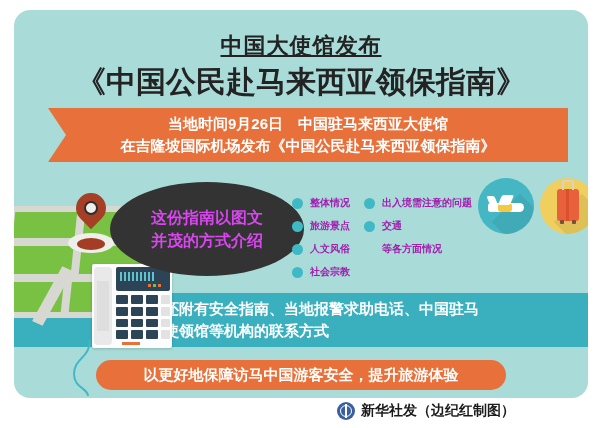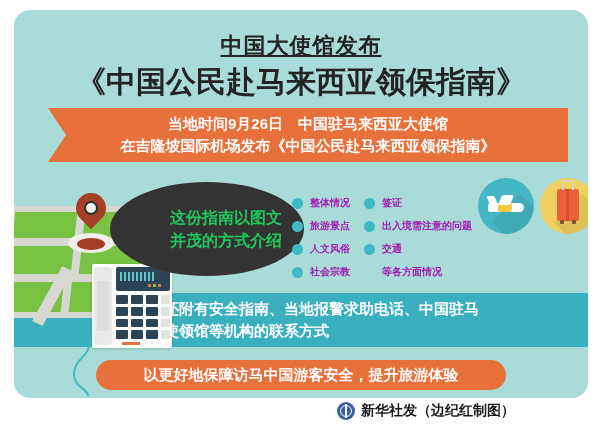--- a/index.html
+++ b/index.html
@@ -127,22 +127,22 @@
   #cord{position:absolute;left:56px;top:330px;width:40px;height:60px;}
 
   
   #bubble{
     position:absolute;left:96px;top:172px;
     width:194px;height:94px;
     background:#333333;border-radius:50%;
     display:flex;align-items:center;justify-content:center;
   }
   #bubble .btxt{
-    color:#22c55e;font-size:16px;font-weight:bold;line-height:23px;
-    text-align:right;width:150px;
+    color:#d946ef;font-size:16px;font-weight:bold;line-height:23px;
+    text-align:center;width:150px;
   }
 
   
   #bullets{position:absolute;left:278px;top:183px;display:flex;gap:14px;}
   .bcol{display:flex;flex-direction:column;gap:3px;}
   .brow{display:flex;align-items:center;gap:7px;}
   .bdot{
     width:11px;height:11px;border-radius:50%;background:#3fb9c6;flex:none;
   }
   .bdot.hidden{visibility:hidden;}
@@ -337,24 +337,20 @@
         <span class="btext">人文风俗</span>
       </div>
       <div class="brow">
         <span class="bdot"></span>
         <span class="btext">社会宗教</span>
       </div>
     </div>
     <div class="bcol">
       <div class="brow">
         <span class="bdot"></span>
-        <span class="btext">签证</span>
-      </div>
-      <div class="brow">
-        <span class="bdot"></span>
         <span class="btext">出入境需注意的问题</span>
       </div>
       <div class="brow">
         <span class="bdot"></span>
         <span class="btext">交通</span>
       </div>
       <div class="brow">
         <span class="bdot hidden"></span>
         <span class="btext">等各方面情况</span>
       </div>

